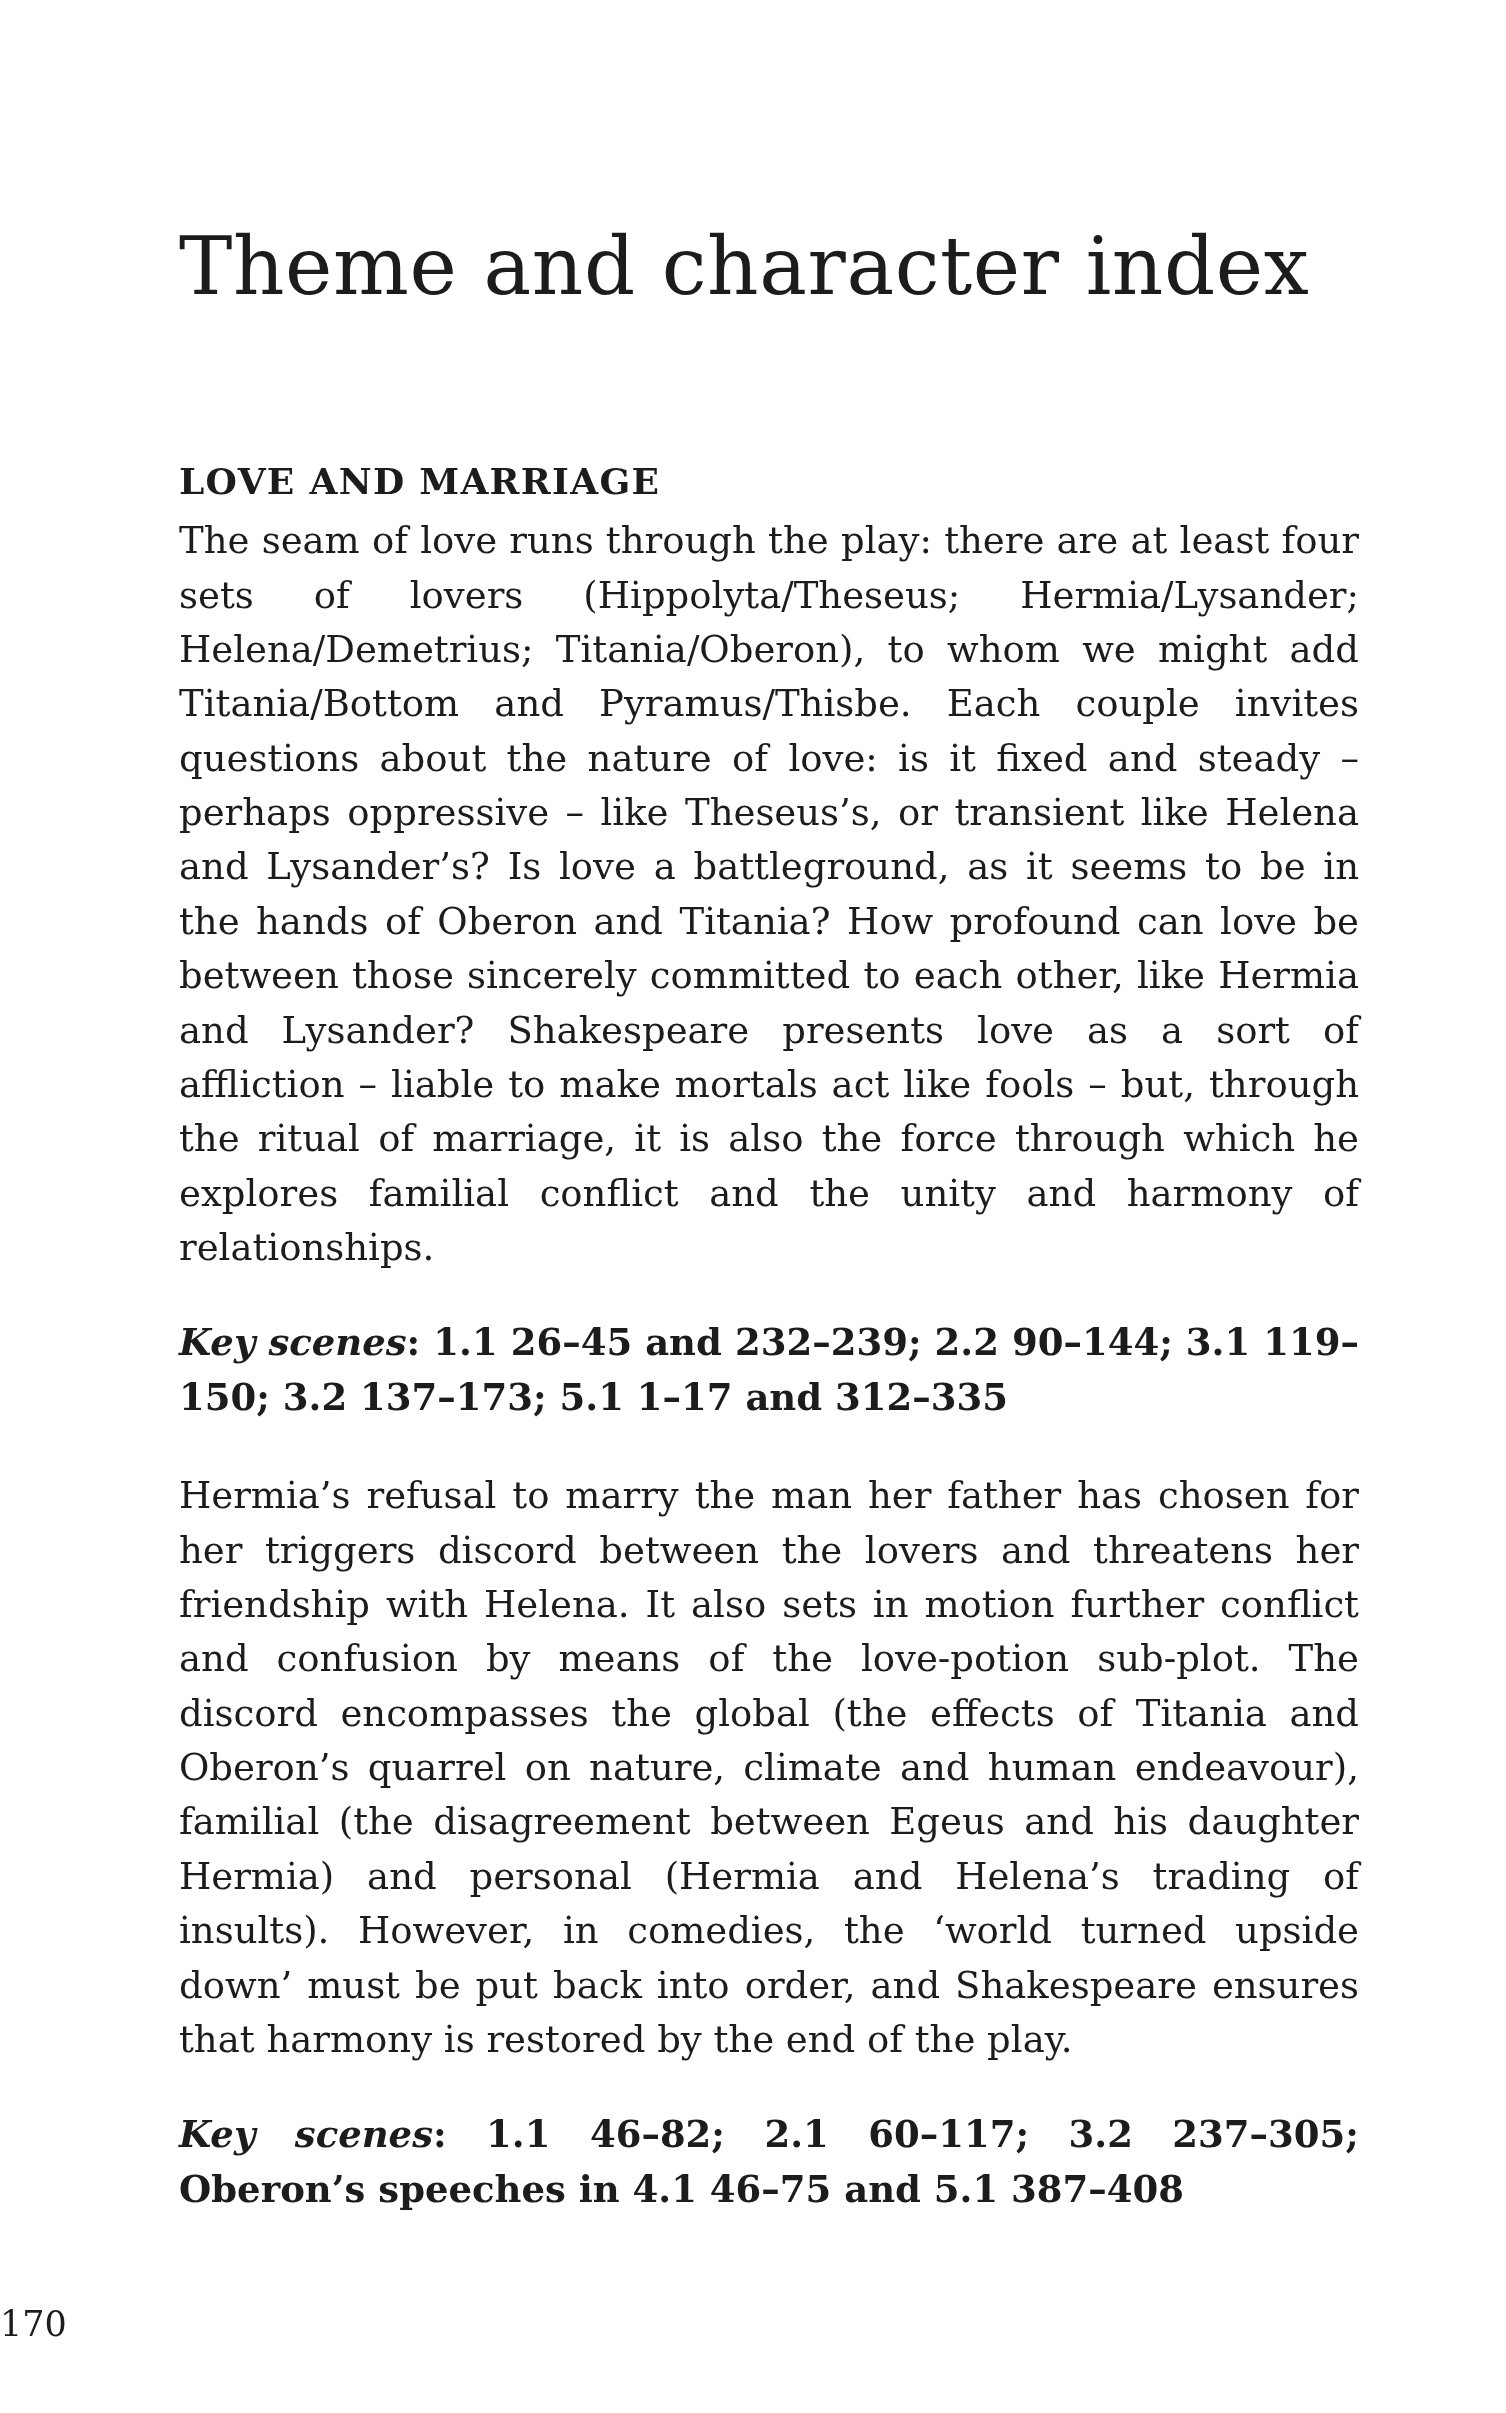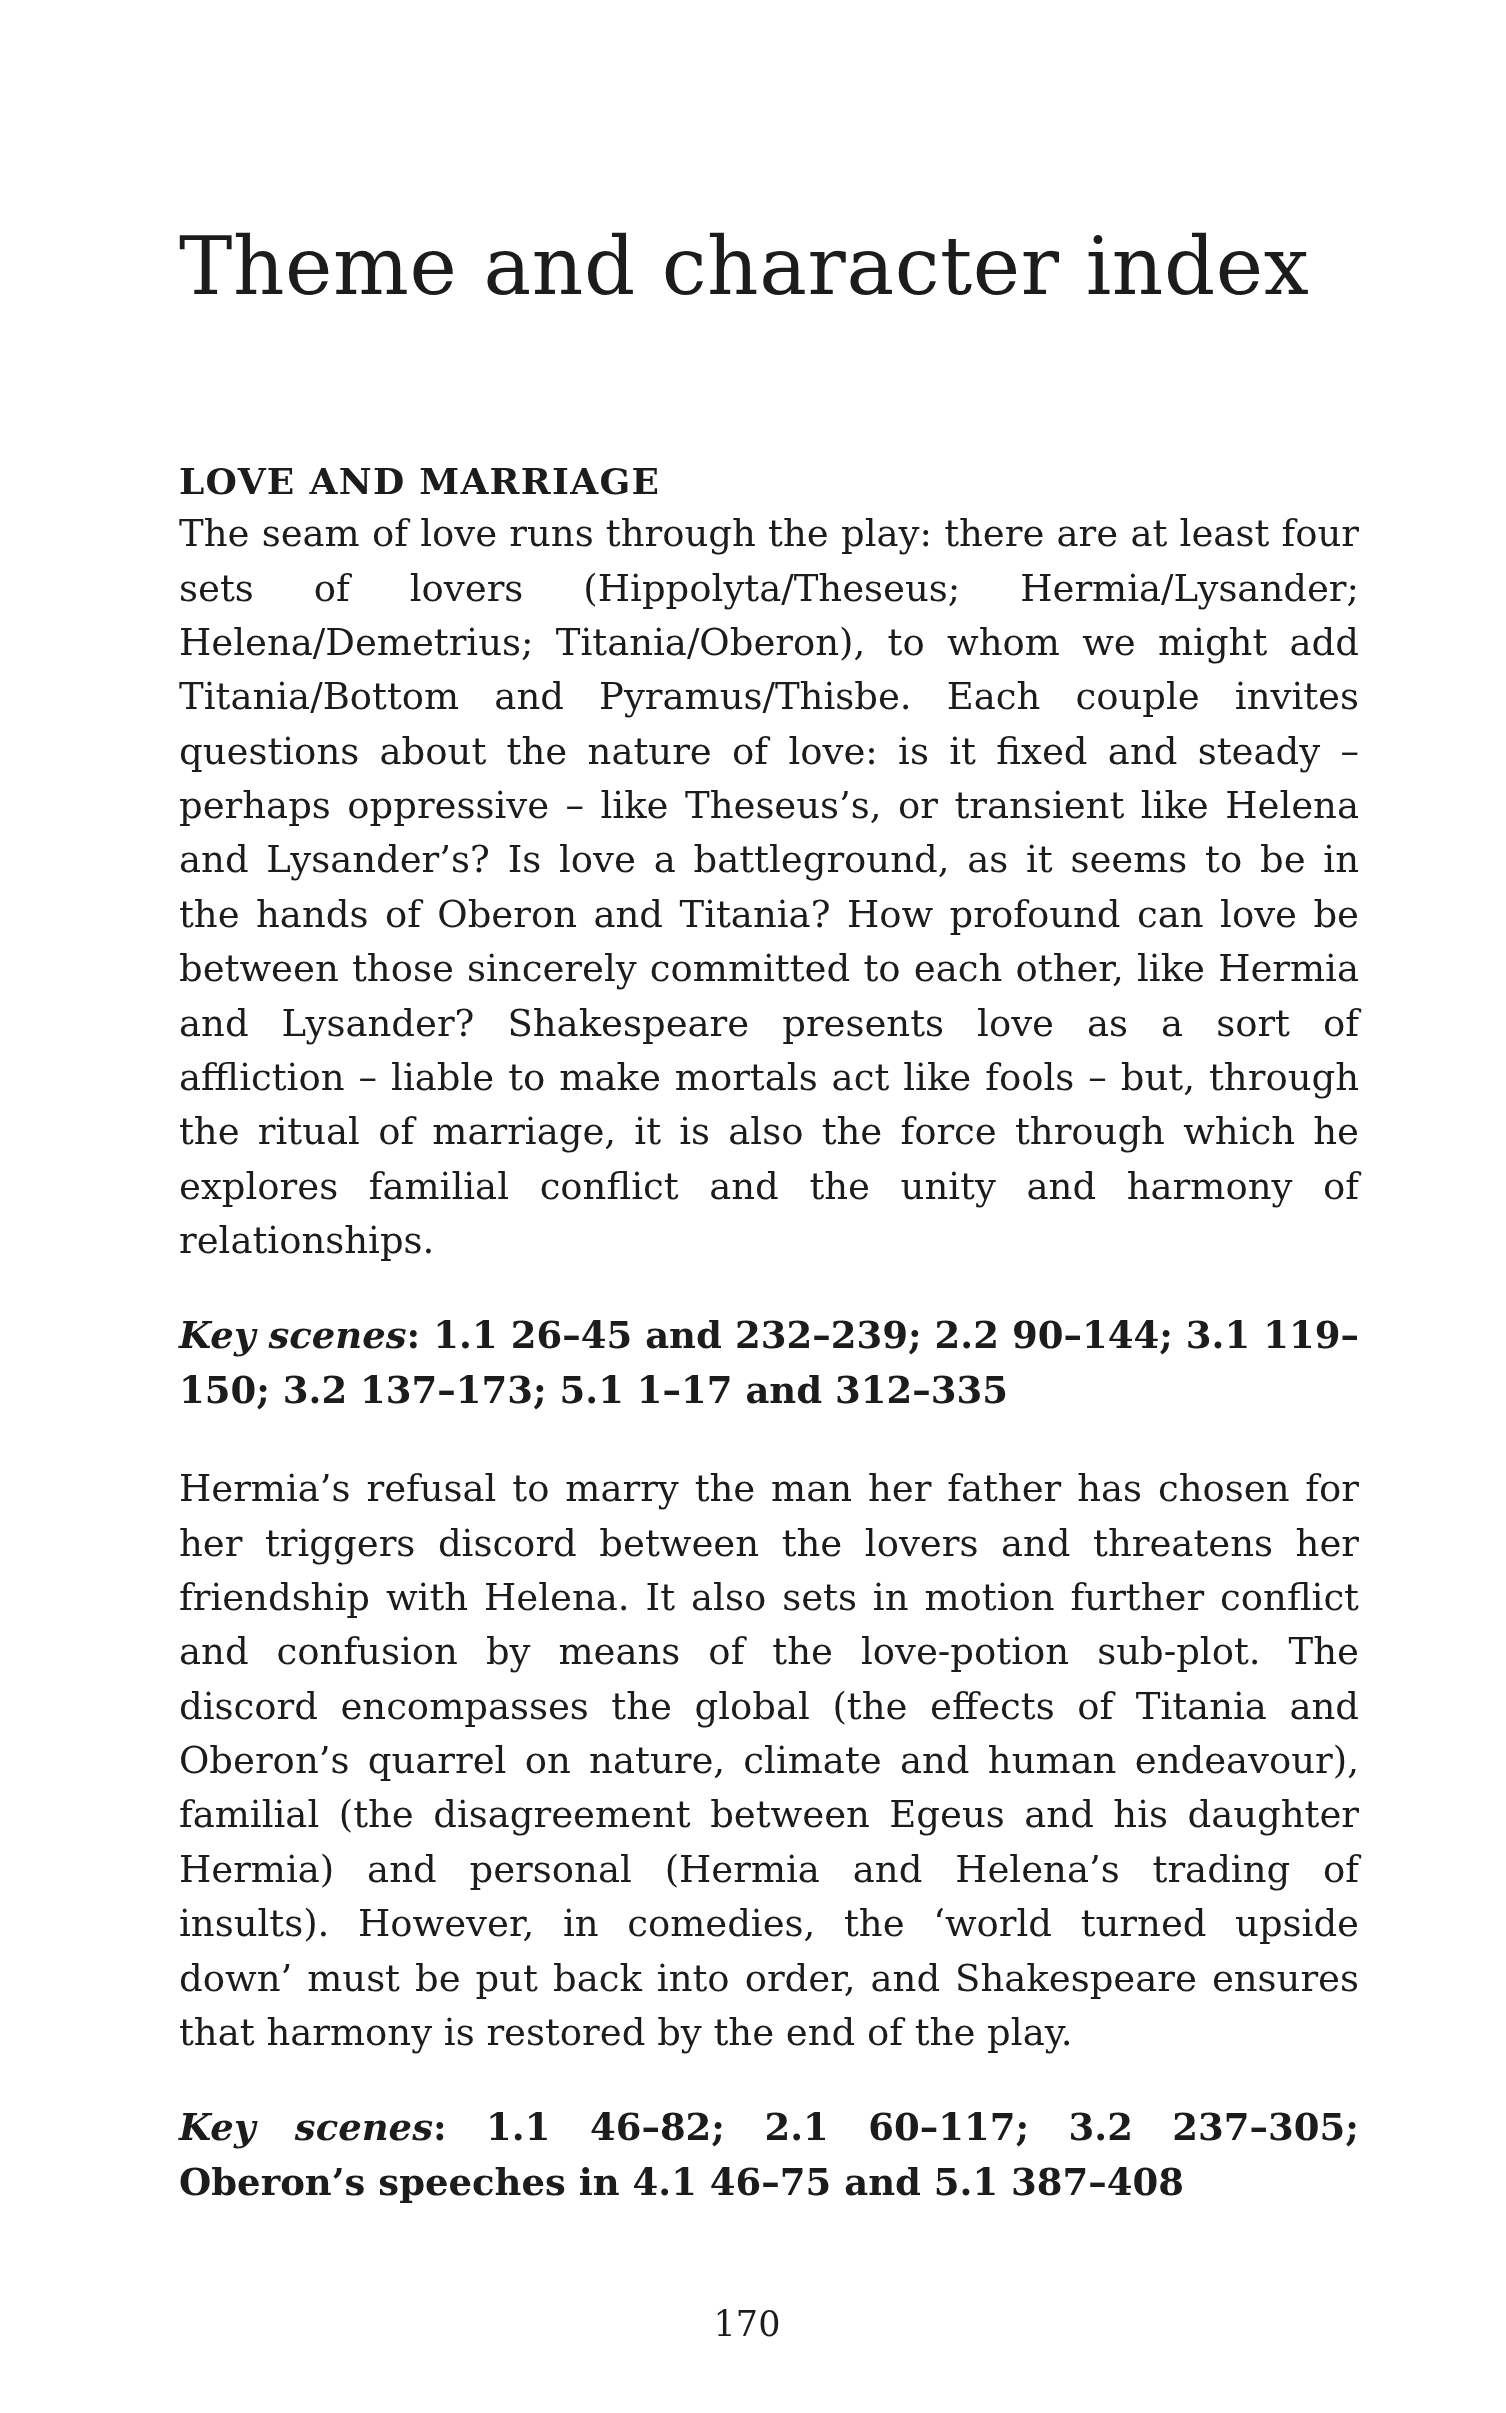--- a/index.html
+++ b/index.html
@@ -38,38 +38,38 @@
     font-size: 36px;
     font-weight: bold;
     letter-spacing: 1.3px;
     line-height: 1.45;
     margin: 0;
   }
   .body-text {
     font-size: 37px;
     line-height: 1.47;
     text-align: justify;
-    margin: 0 0 0 0;
+    margin: 7px 0 0 0;
   }
   .key-scenes {
     font-size: 37px;
     line-height: 1.47;
     text-align: justify;
     margin: 40px 0 0 0;
     font-weight: bold;
   }
   .key-scenes .label {
     font-style: italic;
   }
   .page-number {
     position: absolute;
     top: 2304px;
     left: 0;
     right: 12px;
-    text-align: center;
+    text-align: left;
     font-size: 35px;
   }
 </style>
 </head>
 <body>
 
 <div class="page">
 
   <h1 class="title">Theme and character index</h1>
 

